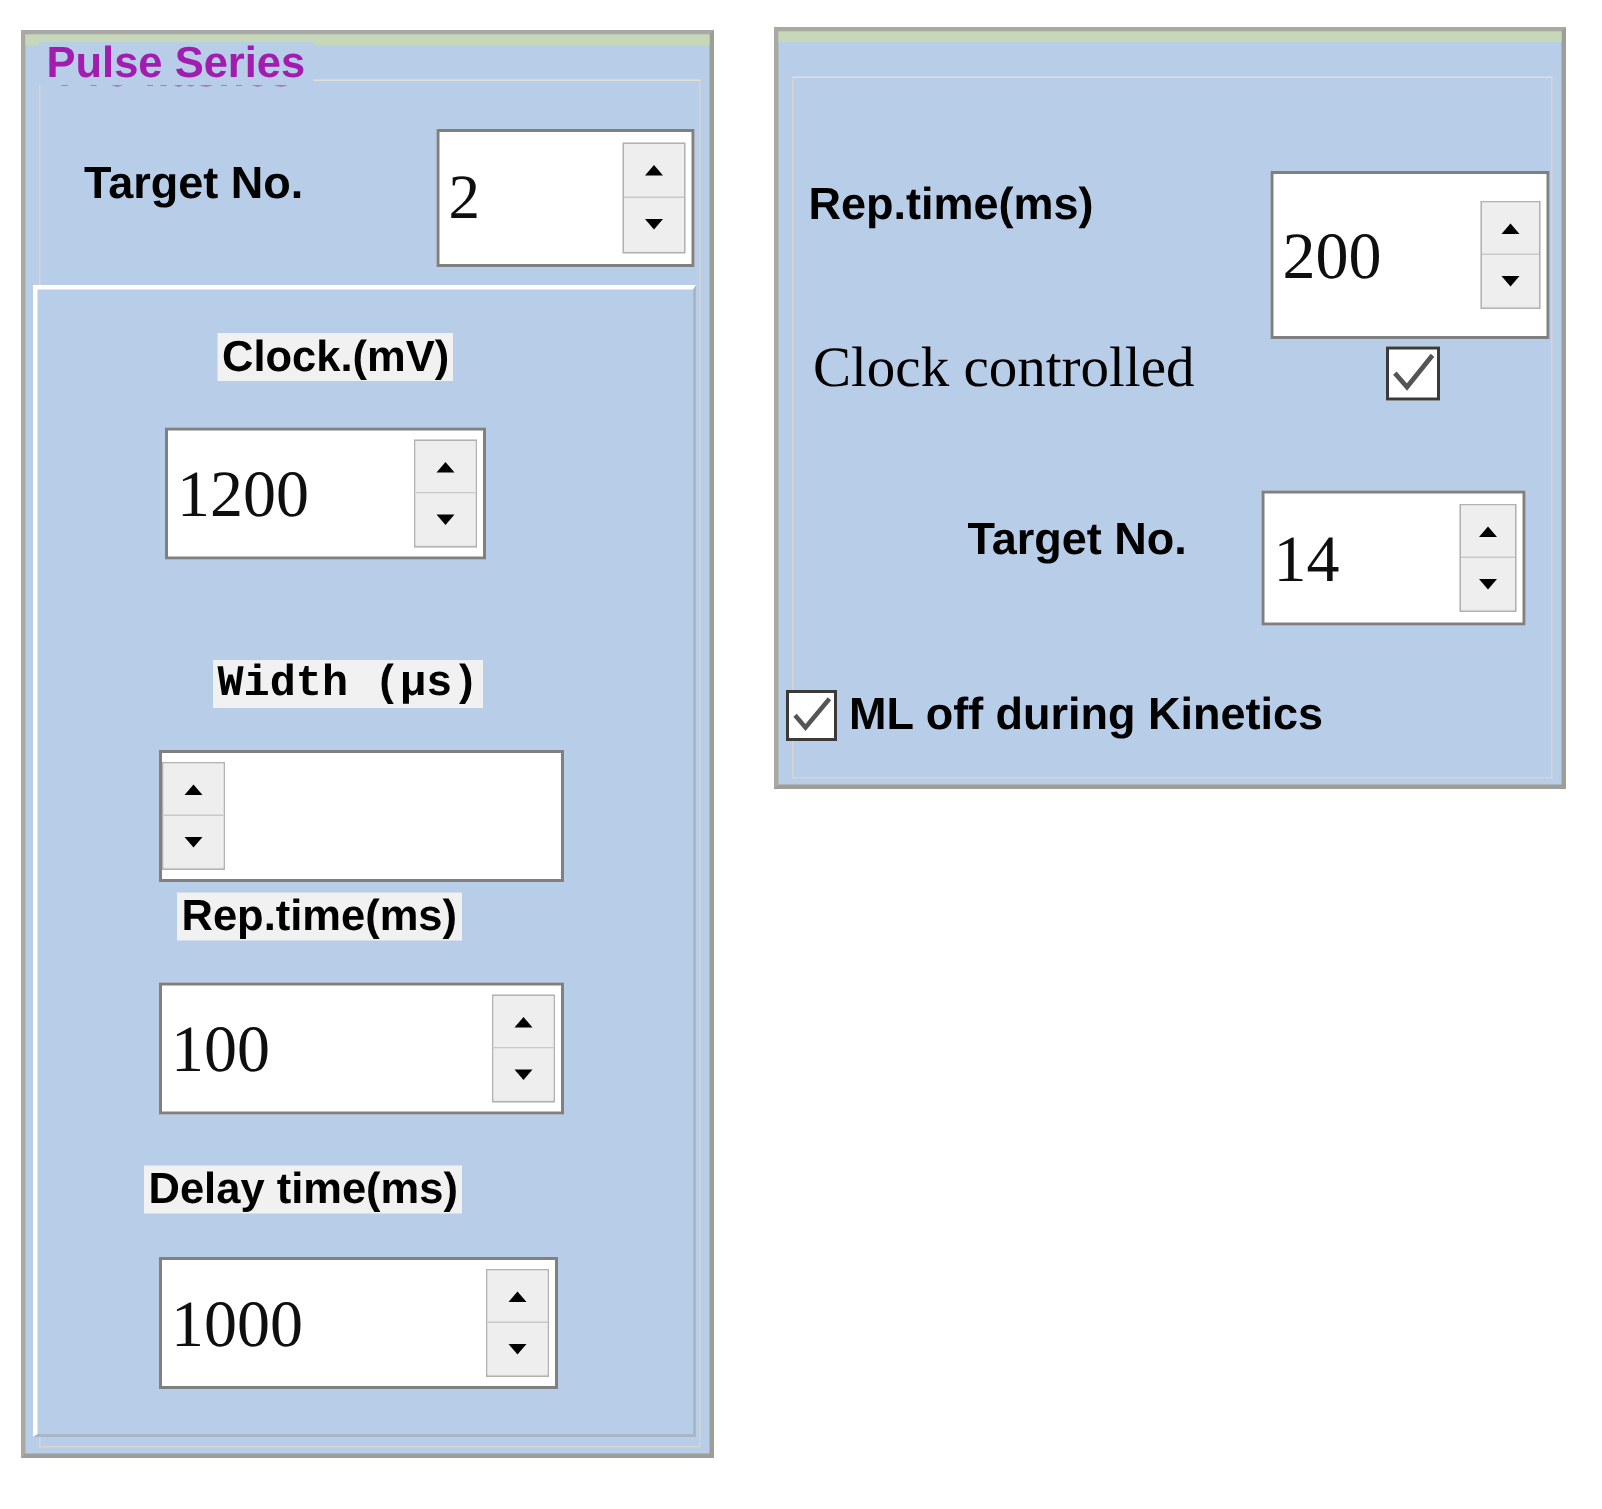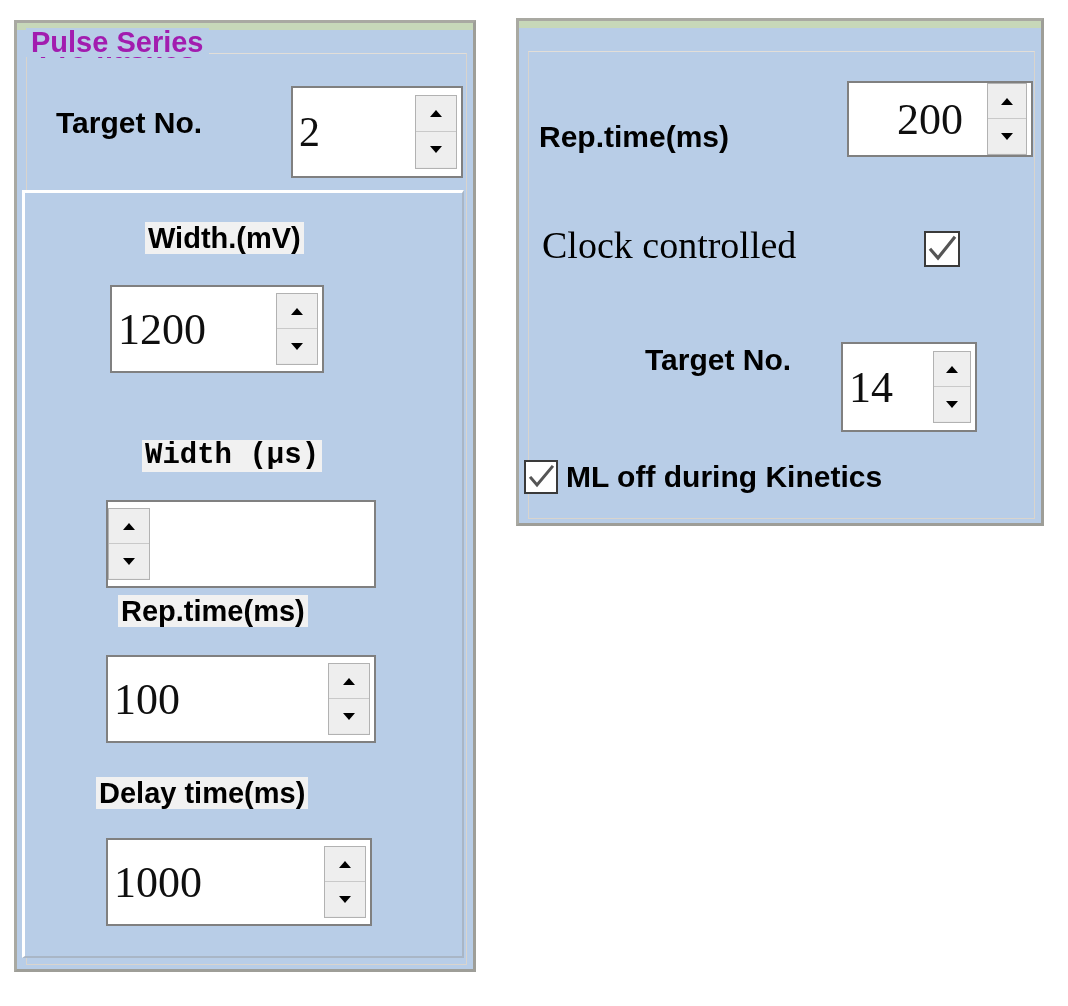--- a/index.html
+++ b/index.html
@@ -170,27 +170,27 @@
 
   #delay-chip { left: 96px;  top: 777px; font-size: 29px; }
   #delay-spin { left: 106px; top: 838px; width: 266px; height: 88px; }
 
   
   #right-panel { left: 516px; top: 18px; width: 528px; height: 508px; }
   #right-green { width: 522px; }
   #right-title { left: 26px; top: 28px; font-size: 29px; }
 
   #ps-rep-cap  { left: 539px; top: 122px; font-size: 30px; }
-  #ps-rep-spin { left: 847px; top: 81px;  width: 186px; height: 76px; padding-left: 42px; }
+  #ps-rep-spin { left: 847px; top: 114px;  width: 186px; height: 112px; }
 
   #clock-cap   { left: 542px; top: 226px; font-size: 38px; }
   #clock-cbx   { left: 924px; top: 231px; width: 36px; height: 36px; }
 
   #ps-tgt-cap  { left: 645px; top: 345px; font-size: 30px; }
-  #ps-tgt-spin { left: 841px; top: 342px; width: 136px; height: 90px; }
+  #ps-tgt-spin { left: 841px; top: 327px; width: 176px; height: 90px; }
 
   #ml-cbx      { left: 524px; top: 460px; width: 34px; height: 34px; }
   #ml-cap      { left: 566px; top: 462px; font-size: 30px; }
 </style>
 </head>
 <body>
 
 <div class="panel" id="left-panel">
   <div class="panel-greenstrip" id="left-green"></div>
   <div class="group-frame"></div>
@@ -207,21 +207,21 @@
         <span class="tri up"></span>
       </div>
     <div class="b down" style="height:35px;">
         <span class="tri down"></span>
       </div>
   </div>
 </div>
 
 <div class="subpanel" id="left-sub"></div>
 
-<div class="chip" id="ampl-chip">Width.(mV)</div>
+<div class="chip" id="ampl-chip">Clock.(mV)</div>
 <div class="spin" id="ampl-spin">
   <div class="val" style="font-size:44px;">1200</div>
   <div class="btns" style="width:40px;height:70px;">
     <div class="b up" style="height:35px;">
         <span class="tri up"></span>
       </div>
     <div class="b down" style="height:34px;">
         <span class="tri down"></span>
       </div>
   </div>

